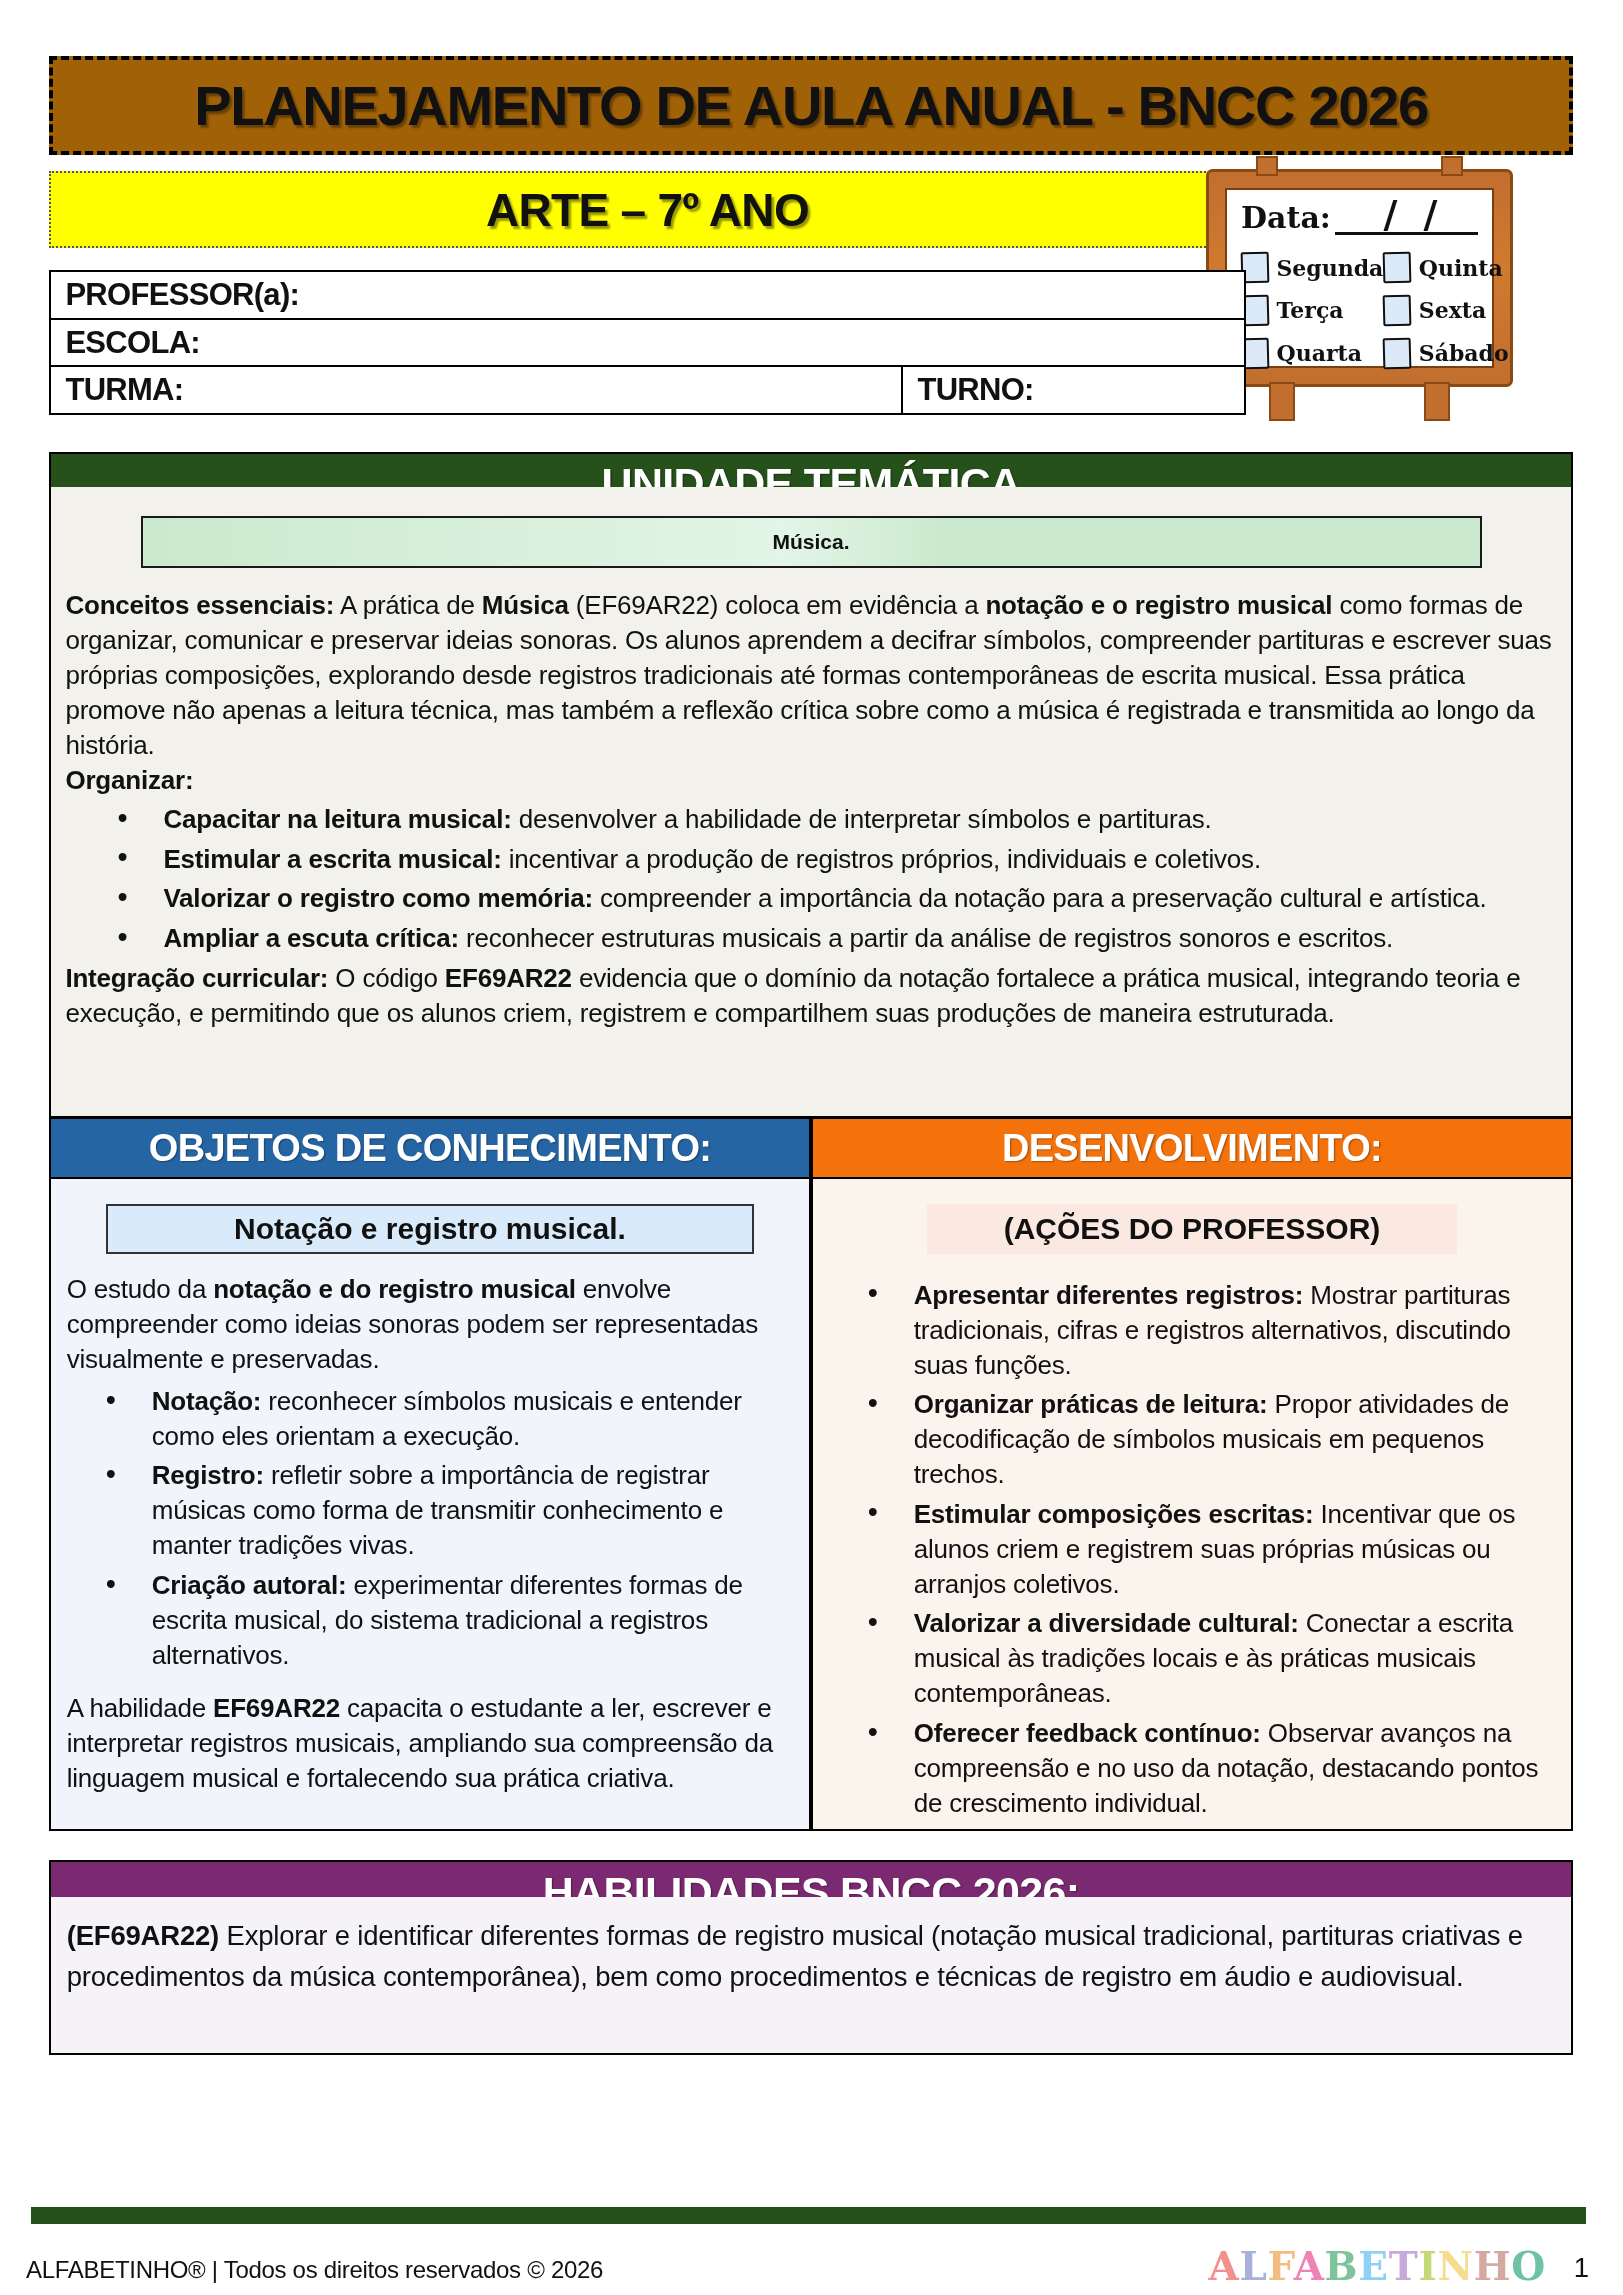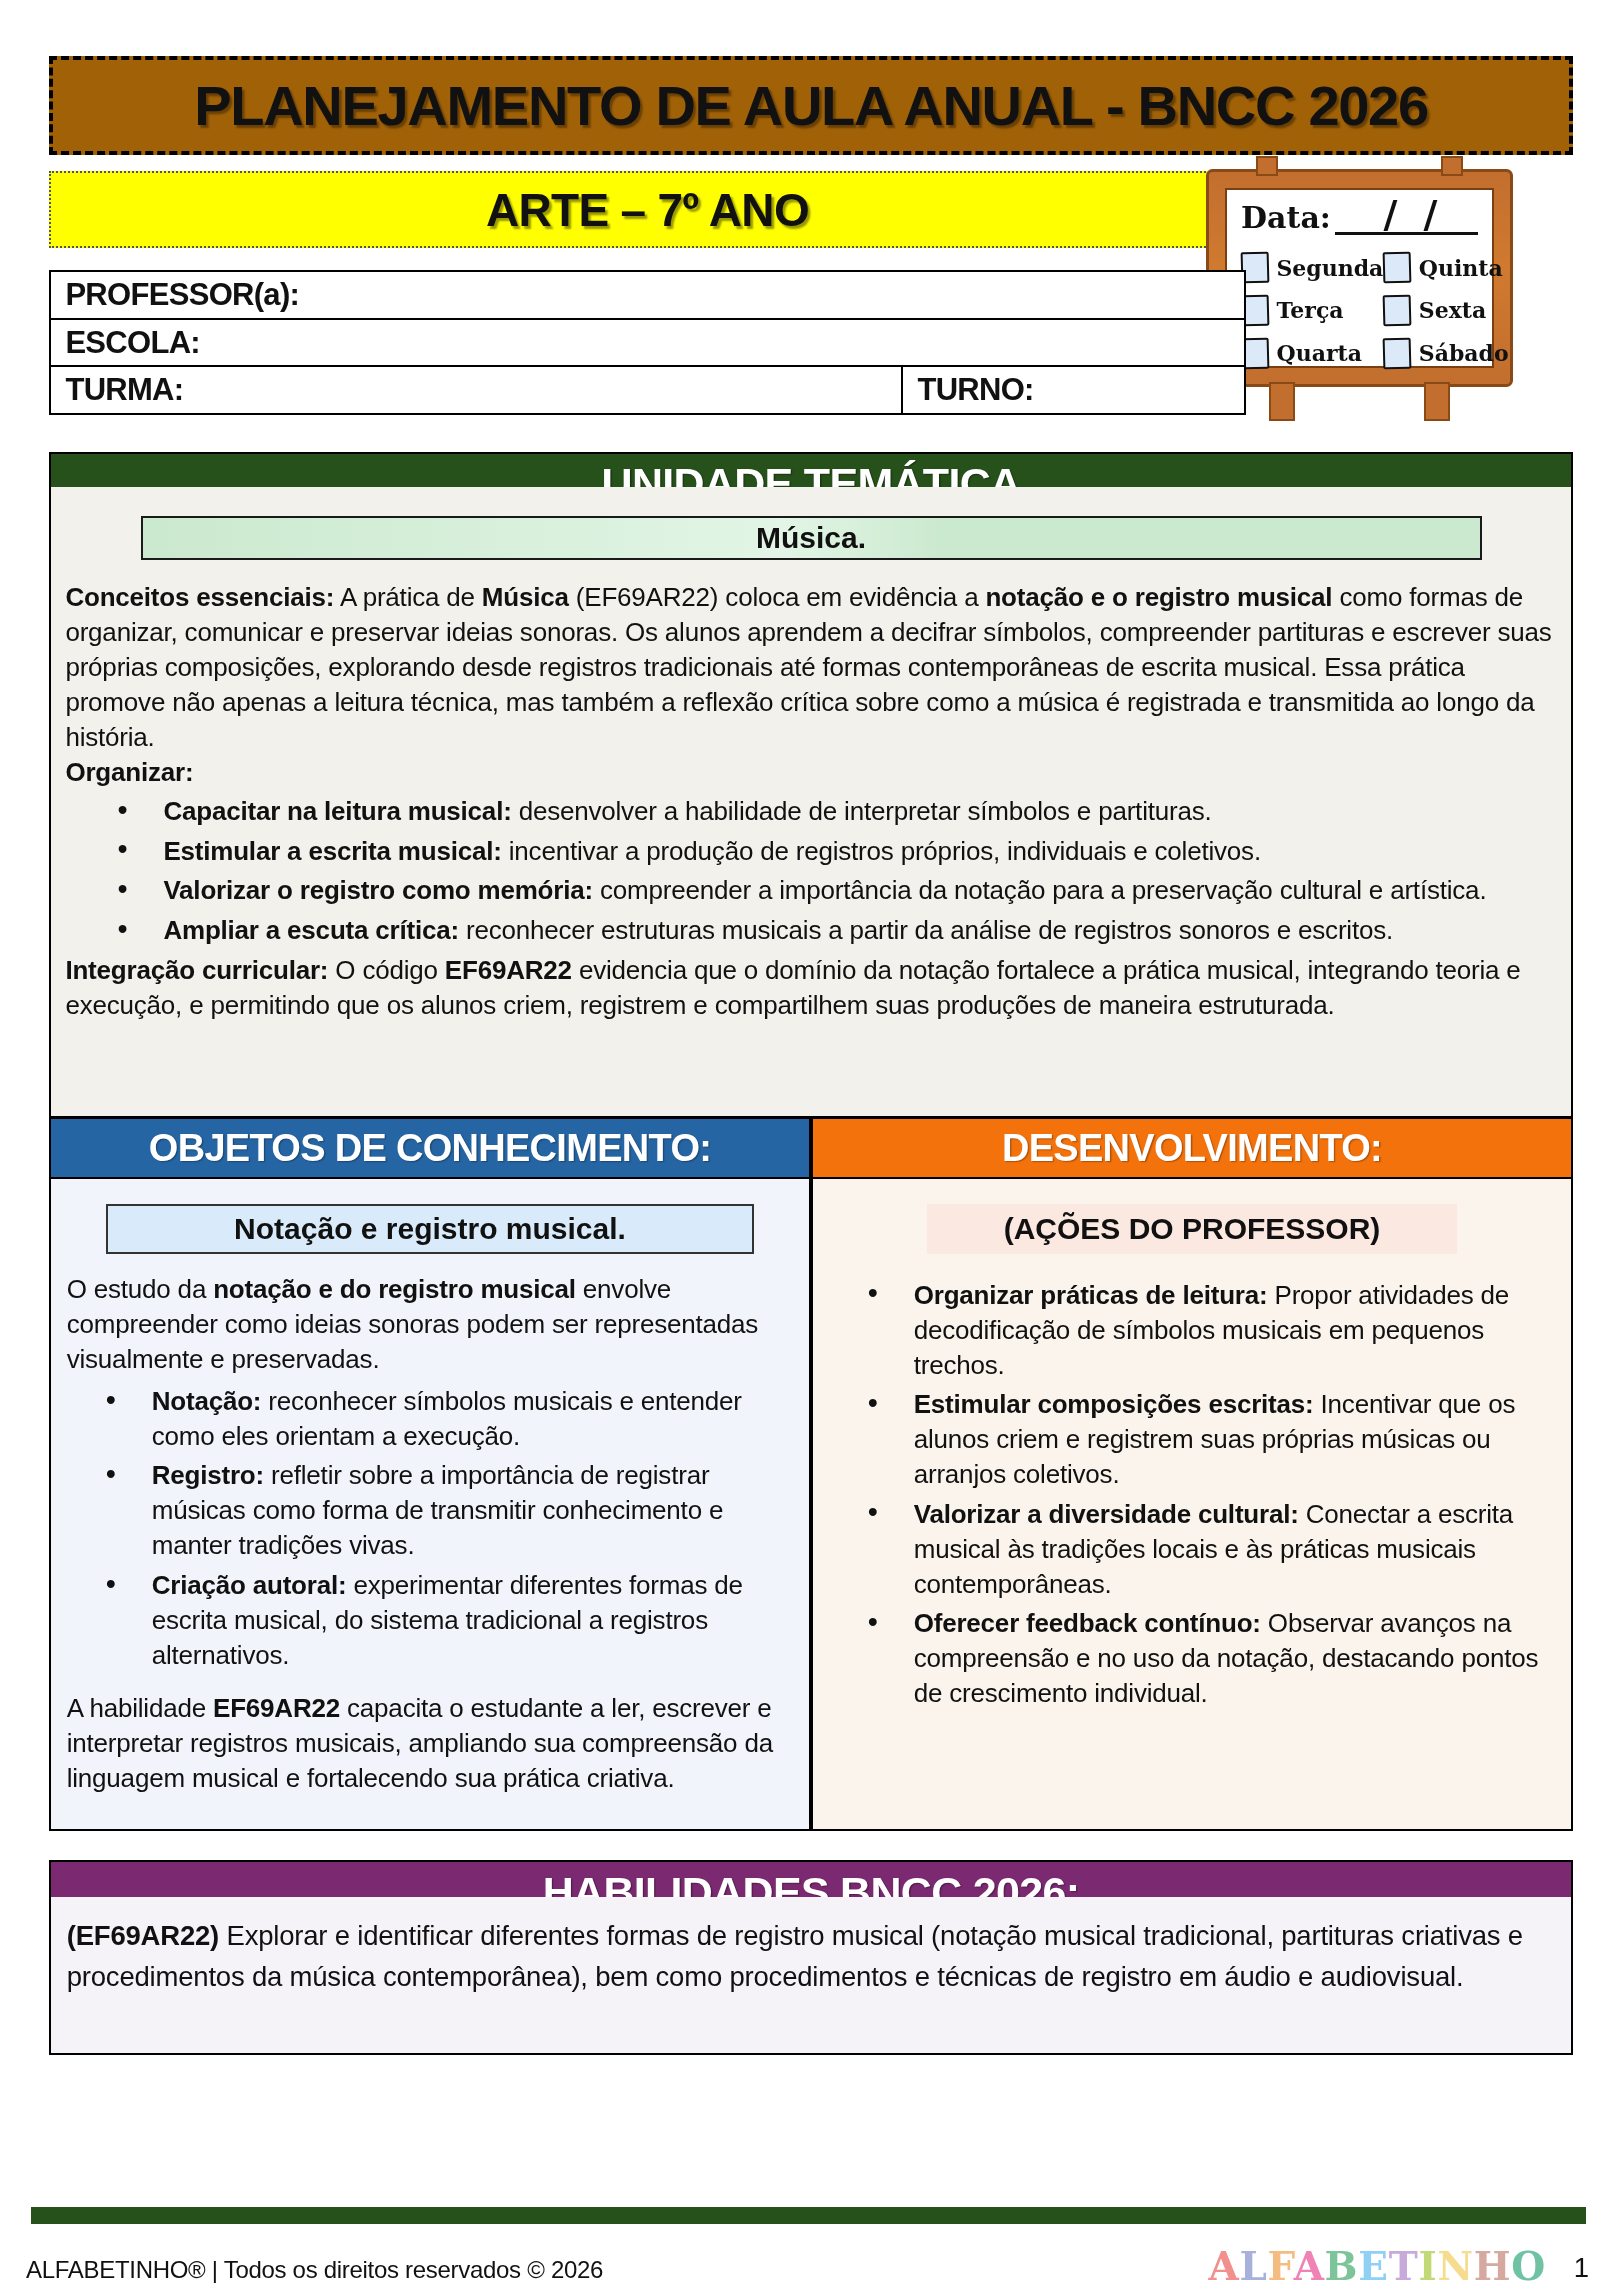--- a/index.html
+++ b/index.html
@@ -50,23 +50,23 @@
 
   
   .sec-bar { position:absolute; left:49px; width:1524px; color:#fff; display:flex; align-items:center; justify-content:center;
     border:2px solid #000; font-weight:700; text-shadow:1.3px 1.3px 1.3px rgba(0,0,0,0.35); letter-spacing:-0.7px;margin-top:28px; }
   .ut-bar { top:424px; height:63px; background:var(--green-header); font-size:43px; }
   .hab-bar { top:1832px; height:65px; background:var(--purple-header); font-size:43px; }
 
   
   .ut-body { position:absolute; left:49px; top:487px; width:1524px; height:631px; background:#F2F1EB;
     border:2px solid #000; border-top:none; padding:29px 14.4px 0 14.4px; overflow:hidden; }
-  .mint-box { margin:0 auto; width:1341px; height:44px; background:var(--mint-box);
+  .mint-box { margin:0 auto; width:1341px; height:52px; background:var(--mint-box);
     background:linear-gradient(90deg, var(--mint-box) 0%, #e2f5e6 48%, var(--mint-box) 60%);
-    border:2px solid #1a1a1a; display:flex; align-items:center; justify-content:center; font-size:30px; font-weight:700; }
+    border:2px solid #1a1a1a; display:flex; align-items:center; justify-content:center; font-size:21px; font-weight:700; }
   .para { font-size:26px; line-height:35px; letter-spacing:-0.2px; }
   .ut-body .para.first { margin-top:19.6px; }
   .bold-line { font-weight:700; }
   .bullets { margin:2.6px 0 0 98px; padding:0; list-style:none; }
   .bullets li { position:relative; font-size:26px; line-height:35px; margin:4.6px 0; padding-right:10.5px; letter-spacing:-0.2px; }
   .bullets li::before { content:"\2022"; position:absolute; left:-46px; top:-1.3px; font-size:29px; }
 
   
   .col { position:absolute; top:1117px; width:762px; height:714px; }
   .col.left { left:49px; } .col.right { left:811px; }
@@ -210,20 +210,21 @@
 
   <div class="col right">
     <div class="col-header orange">
       <span>DESENVOLVIMENTO:</span>
     </div>
     <div class="col-body">
       <div class="pink-box">
         <span>(AÇÕES DO PROFESSOR)</span>
       </div>
       <ul class="bullets">
+        <li><b>Apresentar diferentes registros:</b> Mostrar partituras tradicionais, cifras e registros alternativos, discutindo suas funções.</li>
         <li><b>Organizar práticas de leitura:</b> Propor atividades de decodificação de símbolos musicais em pequenos trechos.</li>
         <li><b>Estimular composições escritas:</b> Incentivar que os alunos criem e registrem suas próprias músicas ou arranjos coletivos.</li>
         <li><b>Valorizar a diversidade cultural:</b> Conectar a escrita musical às tradições locais e às práticas musicais contemporâneas.</li>
         <li><b>Oferecer feedback contínuo:</b> Observar avanços na compreensão e no uso da notação, destacando pontos de crescimento individual.</li>
       </ul>
     </div>
   </div>
 
   <div class="sec-bar hab-bar">
     <span>HABILIDADES BNCC 2026:</span>

